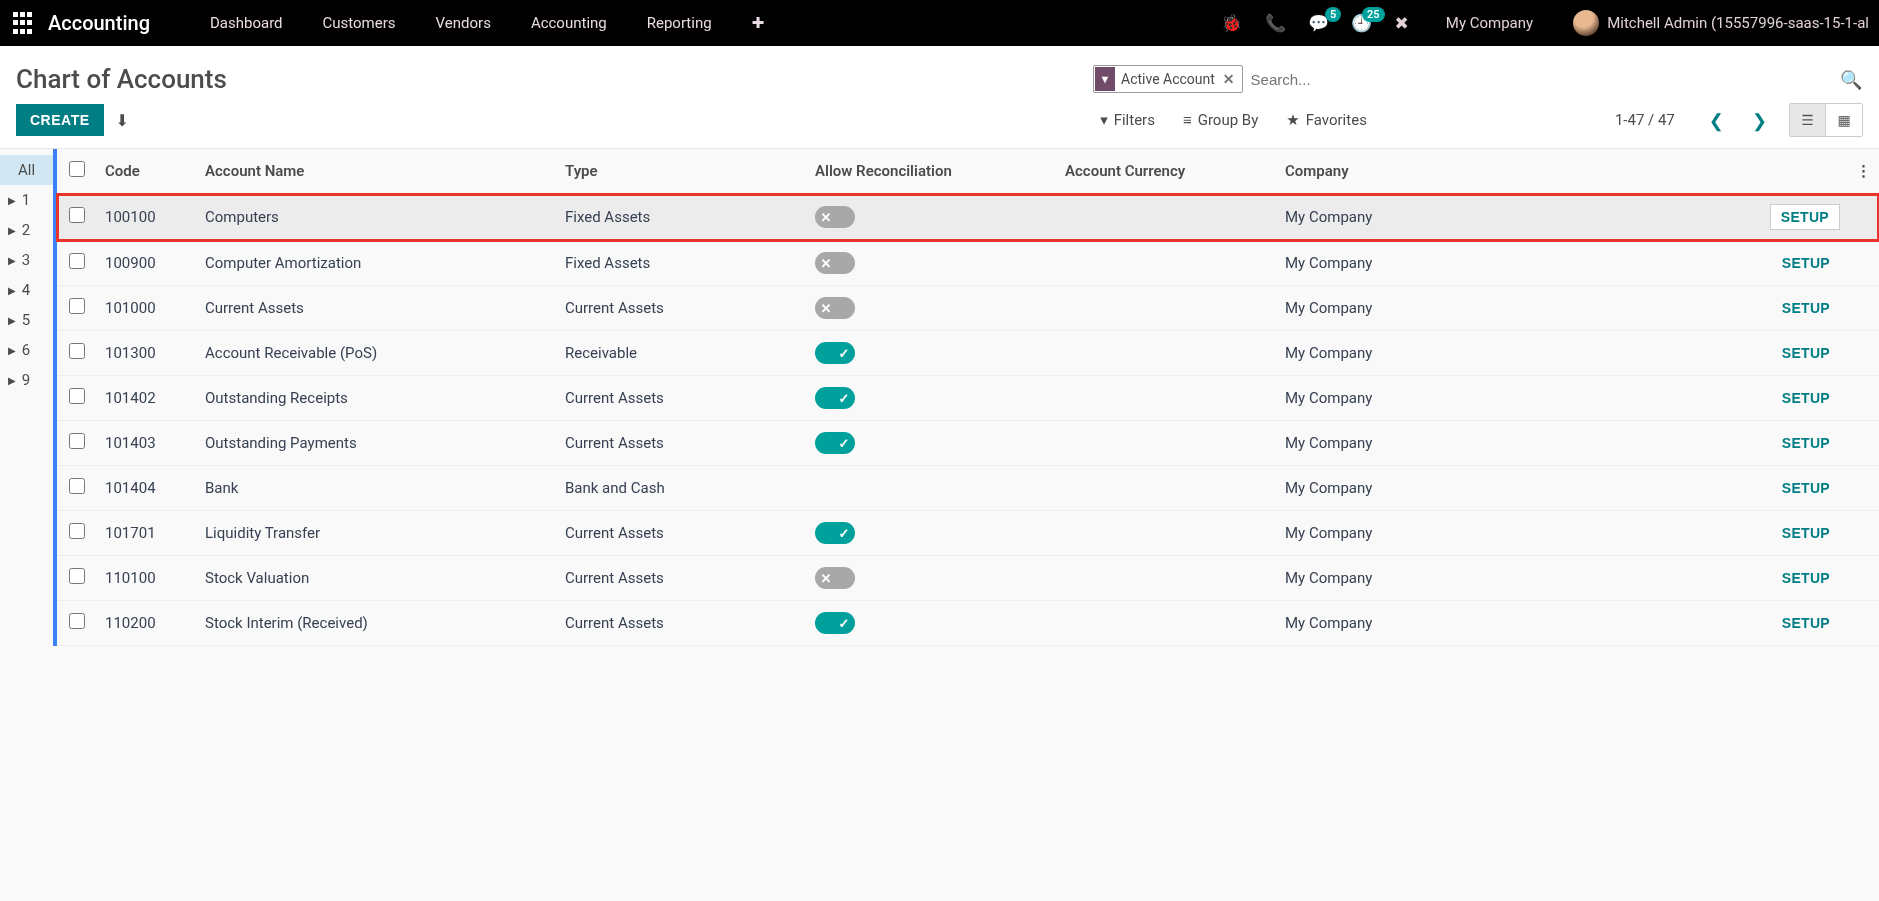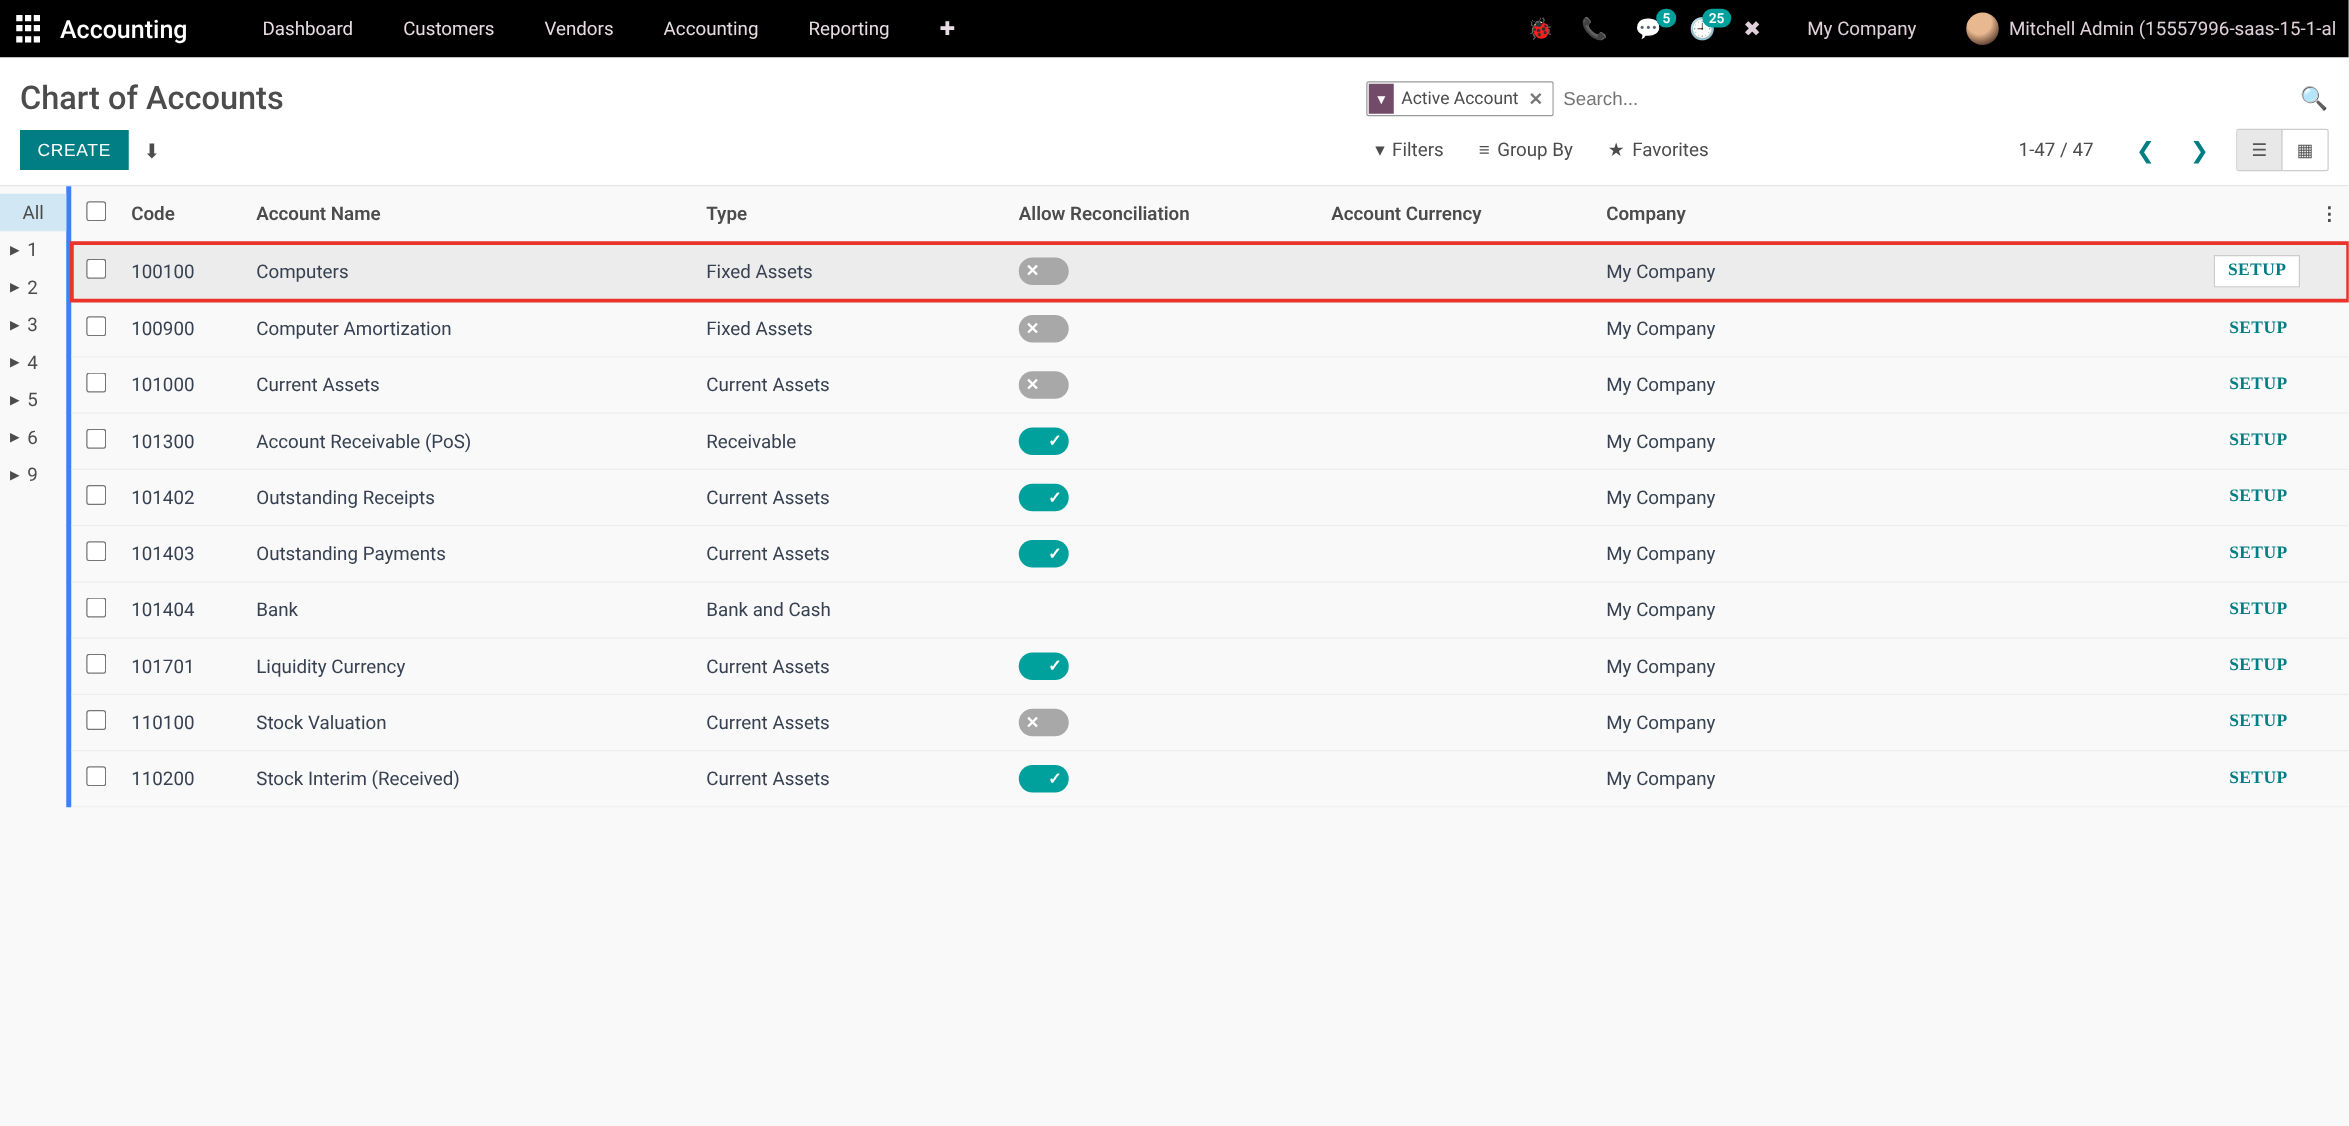--- a/index.html
+++ b/index.html
@@ -26,21 +26,21 @@
   .cp-title { font-size: 26px; font-weight: 500; color: #4c4c4c; }
   .cp-search-wrap { margin-left: auto; display: flex; align-items: center; width: 770px; }
   .filter-chip-wrap { display: flex; align-items: center; border: 1px solid #999; border-radius: 2px; padding: 1px; }
   .filter-icon-box { background: #714b67; color: #fff; width: 20px; height: 24px; display: flex; align-items: center; justify-content: center; font-size: 11px; }
   .filter-chip { padding: 0 6px; height: 24px; display: flex; align-items: center; gap: 8px; font-size: 14px; color: #4c4c4c; }
   .filter-chip .close { cursor: pointer; font-weight: bold; color: #777; }
   .search-input { border: none; outline: none; flex: 1; padding: 4px 8px; font-size: 15px; color: #be185d; }
   .search-icon-right { margin-left: auto; color: #555; font-size: 18px; padding-left: 10px; }
 
   .cp-row2 { padding-bottom: 10px; }
-  .btn-create { background: #017e84; color: #fff; border: none; padding: 8px 14px; font-size: 14px; font-weight: 400; letter-spacing: 0.5px; cursor: pointer; }
+  .btn-create { background: #017e84; color: #fff; border: none; padding: 8px 14px; font-size: 14px; font-weight: 700; letter-spacing: 0.5px; cursor: pointer; }
   .btn-import { margin-left: 12px; color: #4c4c4c; font-size: 16px; cursor: pointer; }
 
   .cp-right2 { margin-left: auto; display: flex; align-items: center; gap: 16px; }
   .search-opt { display: flex; align-items: center; gap: 6px; color: #4c4c4c; font-size: 15px; cursor: pointer; margin-right: 12px; }
   .pager { color: #4c4c4c; font-size: 15px; margin-left: 220px; margin-right: 12px; }
   .pager-btn { color: #017e84; font-size: 18px; cursor: pointer; padding: 0 6px; }
   .view-switch { display: flex; border: 1px solid #ccc; border-radius: 2px; }
   .view-switch .vbtn { width: 36px; height: 32px; display: flex; align-items: center; justify-content: center; cursor: pointer; color: #555; }
   .view-switch .vbtn.active { background: #e8e8e8; border-right: 1px solid #ccc; }
 
@@ -68,21 +68,21 @@
   tr.highlight td { background: #ececec; }
 
   input[type=checkbox] { width: 16px; height: 16px; accent-color: #017e84; }
 
   
   .toggle { width: 40px; height: 22px; border-radius: 11px; display: inline-flex; align-items: center; padding: 0 2px; position: relative; }
   .toggle.off { background: #a8a8a8; justify-content: flex-start; }
   .toggle.on { background: #00a09d; justify-content: flex-end; }
   .toggle .knob { width: 18px; height: 18px; background: #fff0; display: flex; align-items: center; justify-content: center; color: #fff; font-size: 13px; font-weight: bold; }
 
-  .setup-btn { border: 1px solid #ccc; background: #fff; color: #017e84; font-weight: 700; padding: 4px 10px; font-size: 14px; cursor: pointer; letter-spacing: 0.3px; font-family: Liberation Serif, serif; }
+  .setup-btn { border: 1px solid #ccc; background: #fff; color: #017e84; font-weight: 700; padding: 4px 10px; font-size: 14px; cursor: pointer; letter-spacing: 0.3px; }
   tbody tr:not(.highlight) .setup-btn { border: none; background: transparent; }
 
   .opt-col { width: 30px; text-align: center; font-size: 18px; color: #555; cursor: pointer; }
 </style>
 </head>
 <body>
 
 <div class="navbar">
   <div class="apps-icon">
     <span></span>
@@ -296,21 +296,21 @@
             <td class="col-type">Bank and Cash</td>
             <td class="col-recon"></td>
             <td class="col-curr"></td>
             <td class="col-company">My Company</td>
             <td class="col-setup" style="text-align:right"><button class="setup-btn">SETUP</button></td>
             <td></td>
           </tr>
           <tr>
             <td><input type="checkbox" style=""></td>
             <td class="col-code">101701</td>
-            <td class="col-name">Liquidity Currency</td>
+            <td class="col-name">Liquidity Transfer</td>
             <td class="col-type">Current Assets</td>
             <td class="col-recon"><span class="toggle on">
                 <span class="knob">✓</span>
               </span></td>
             <td class="col-curr"></td>
             <td class="col-company">My Company</td>
             <td class="col-setup" style="text-align:right"><button class="setup-btn">SETUP</button></td>
             <td></td>
           </tr>
           <tr>

